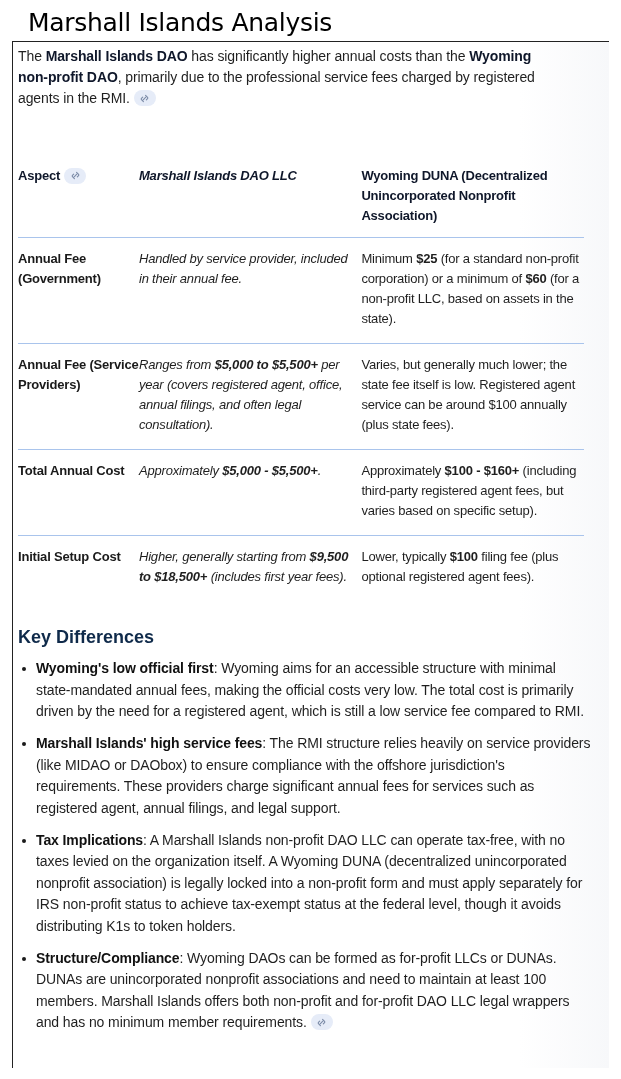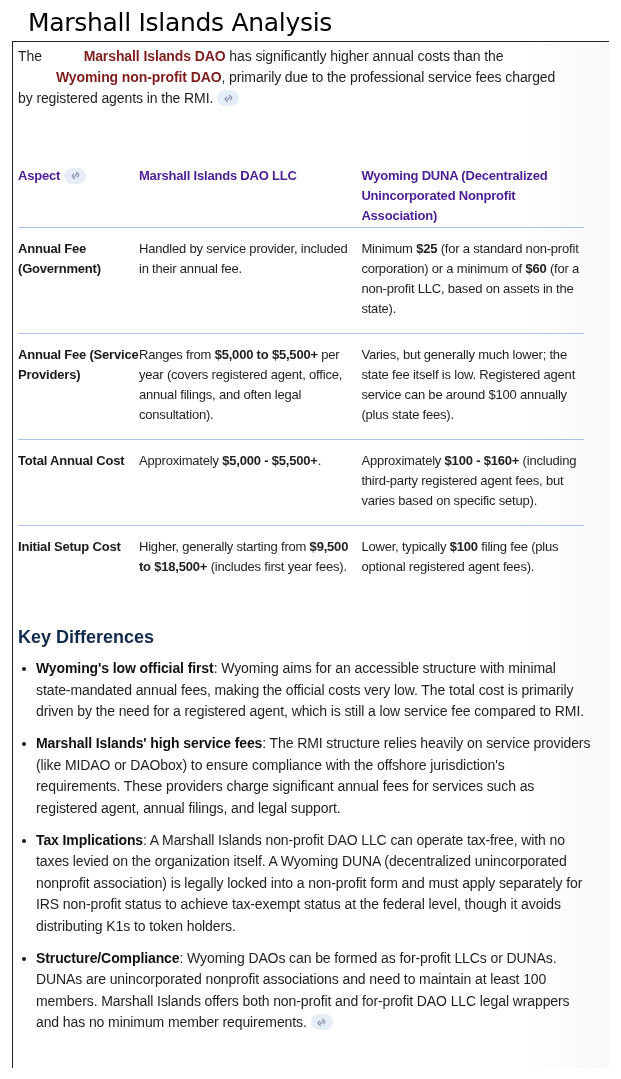--- a/index.html
+++ b/index.html
@@ -44,21 +44,21 @@
       top: 46px;
       width: 545px;
       font-size: 14px;
       line-height: 21px;
       color: #1f1f1f;
     }
     .intro {
       margin: 0;
       letter-spacing: -0.1px;
     }
-    .intro b { color: #7f1d1d; margin-left: 38px; }
+    .intro b { color: #0f172a; }
     .cite {
       display: inline-flex;
       align-items: center;
       justify-content: center;
       width: 22px;
       height: 16px;
       border-radius: 9px;
       background: #e6ecf8;
       vertical-align: middle;
       margin-left: 4px;
@@ -86,28 +86,28 @@
       color: #1f1f1f;
     }
     table.cmp th, table.cmp td {
       text-align: left;
       vertical-align: top;
       padding: 2px 0 14px 0;
       letter-spacing: -0.2px;
     }
     table.cmp th {
       font-weight: bold;
-      color: #4c1d95;
-      padding-bottom: 1px;
+      color: #0f172a;
+      padding-bottom: 11px;
     }
     table.cmp tr.head-row th { border-bottom: 1px solid #a9c4ec; }
     table.cmp tr.body-row td { border-bottom: 1px solid #a9c4ec; padding-top: 11px; }
     table.cmp tr.body-row.last td { border-bottom: none; }
     .c1 { width: 122px; }
-    .c2 { width: 218px; padding-right: 8px !important; }
+    .c2 { width: 218px; padding-right: 8px !important; font-style: italic; }
     .c3 { width: 226px; margin-left: 28px; }
     td.c1 { font-weight: bold; color: #1a1a1a; }
     ul.kd {
       position: absolute;
       left: 0;
       top: 612px;
       margin: 0;
       padding: 0 0 0 18px;
       width: 555px;
       font-size: 14px;

